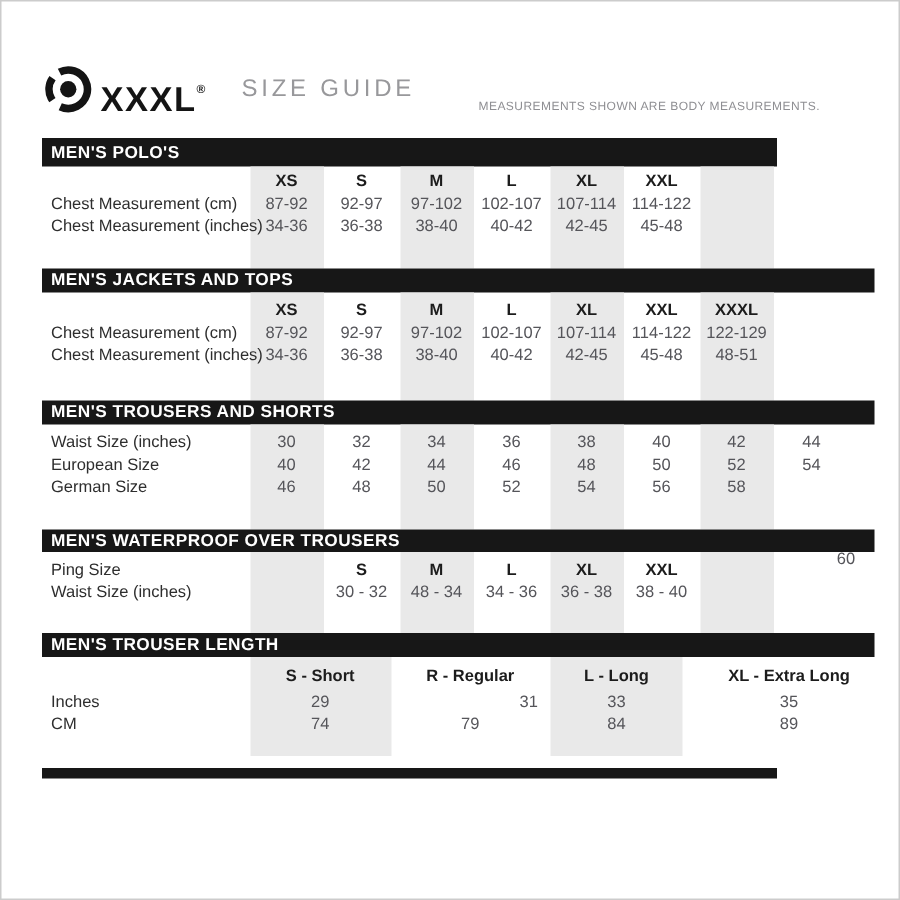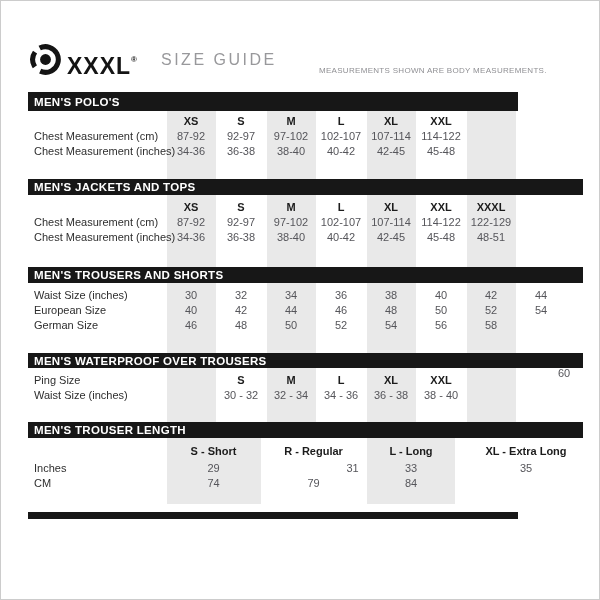--- a/index.html
+++ b/index.html
@@ -192,21 +192,21 @@
             <div class="rowlabel">Ping Size</div>
             <div class="cell hdr" style="left: 215px; width: 50px;">S</div>
             <div class="cell hdr" style="left: 265px; width: 50px;">M</div>
             <div class="cell hdr" style="left: 315px; width: 50px;">L</div>
             <div class="cell hdr" style="left: 365px; width: 50px;">XL</div>
             <div class="cell hdr" style="left: 415px; width: 50px;">XXL</div>
           </div>
           <div class="row" style="top: 20px;">
             <div class="rowlabel">Waist Size (inches)</div>
             <div class="cell" style="left: 215px; width: 50px;">30 - 32</div>
-            <div class="cell" style="left: 265px; width: 50px;">32 - 34</div>
+            <div class="cell" style="left: 265px; width: 50px;">48 - 34</div>
             <div class="cell" style="left: 315px; width: 50px;">34 - 36</div>
             <div class="cell" style="left: 365px; width: 50px;">36 - 38</div>
             <div class="cell" style="left: 415px; width: 50px;">38 - 40</div>
           </div>
         </div>
       </div>
       <div class="section" style="top: 421px;">
         <div class="bar" style="width: 555px; height: 16px;">
           <span>MEN'S TROUSER LENGTH</span>
         </div>
@@ -224,19 +224,20 @@
             <div class="cell" style="left: 165px; width: 95px;">29</div>
             <div class="cell" style="left: 260px; width: 105px; padding-left: 39px;">31</div>
             <div class="cell" style="left: 365px; width: 90px;">33</div>
             <div class="cell" style="left: 455px; width: 140px;">35</div>
           </div>
           <div class="row" style="top: 38px;">
             <div class="rowlabel">CM</div>
             <div class="cell" style="left: 165px; width: 95px; text-align: center;">74</div>
             <div class="cell" style="left: 260px; width: 105px;">79</div>
             <div class="cell" style="left: 365px; width: 90px;">84</div>
+            <div class="cell" style="left: 455px; width: 140px;">89</div>
           </div>
         </div>
       </div>
     </div>
 
   <div class="closing-bar"></div>
 </div>
 
 </body></html>

